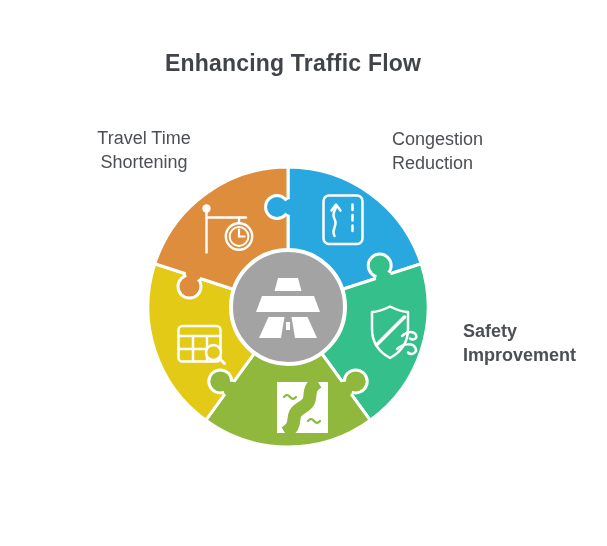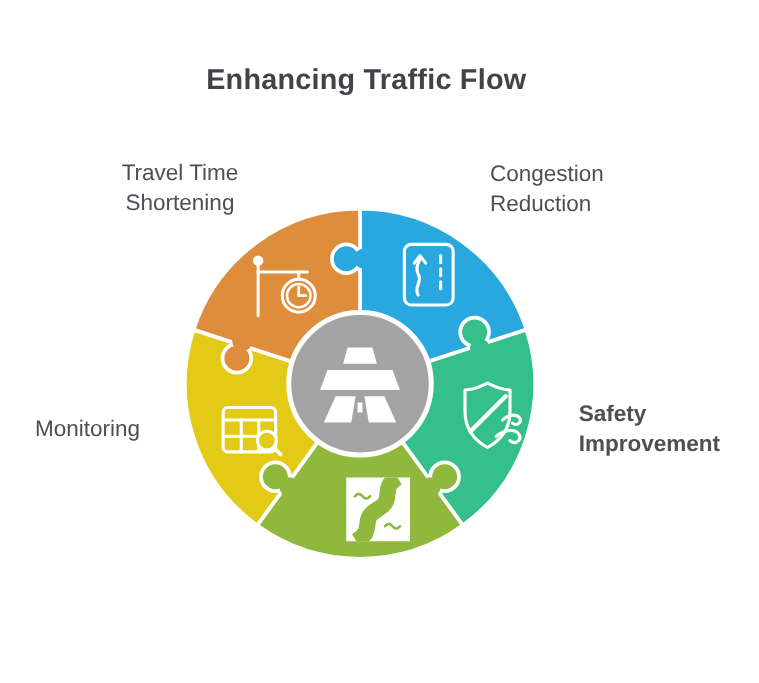--- a/index.html
+++ b/index.html
@@ -110,17 +110,16 @@
       <line x1="219" y1="358" x2="224.5" y2="363.5" stroke-width="3"></line>
     </g>
   </svg>
 
   <div class="title">Enhancing Traffic Flow</div>
 
   <div class="label lbl-travel">Travel Time
 Shortening</div>
   <div class="label lbl-congestion">Congestion
 Reduction</div>
-  <div class="label lbl-monitoring">Monitoring</div>
   <div class="label lbl-safety">Safety
 Improvement</div>
 
 </div>
 
 </body></html>

